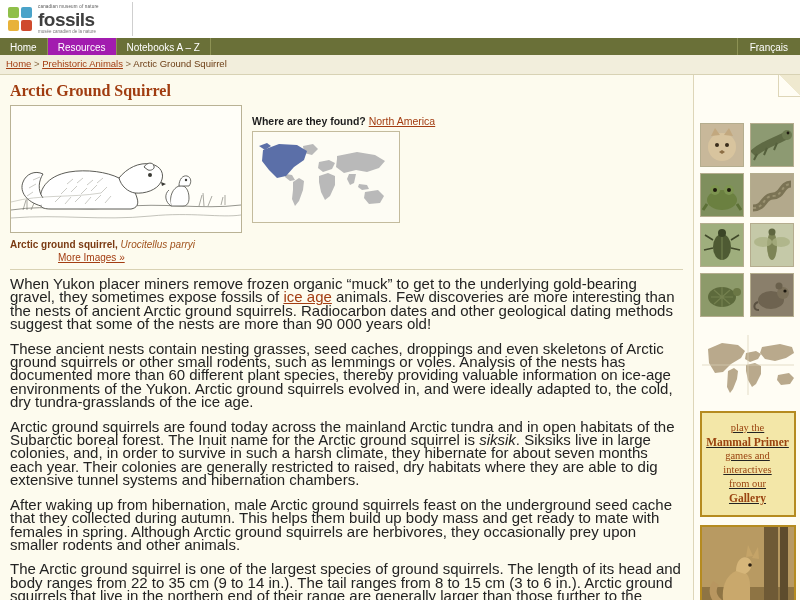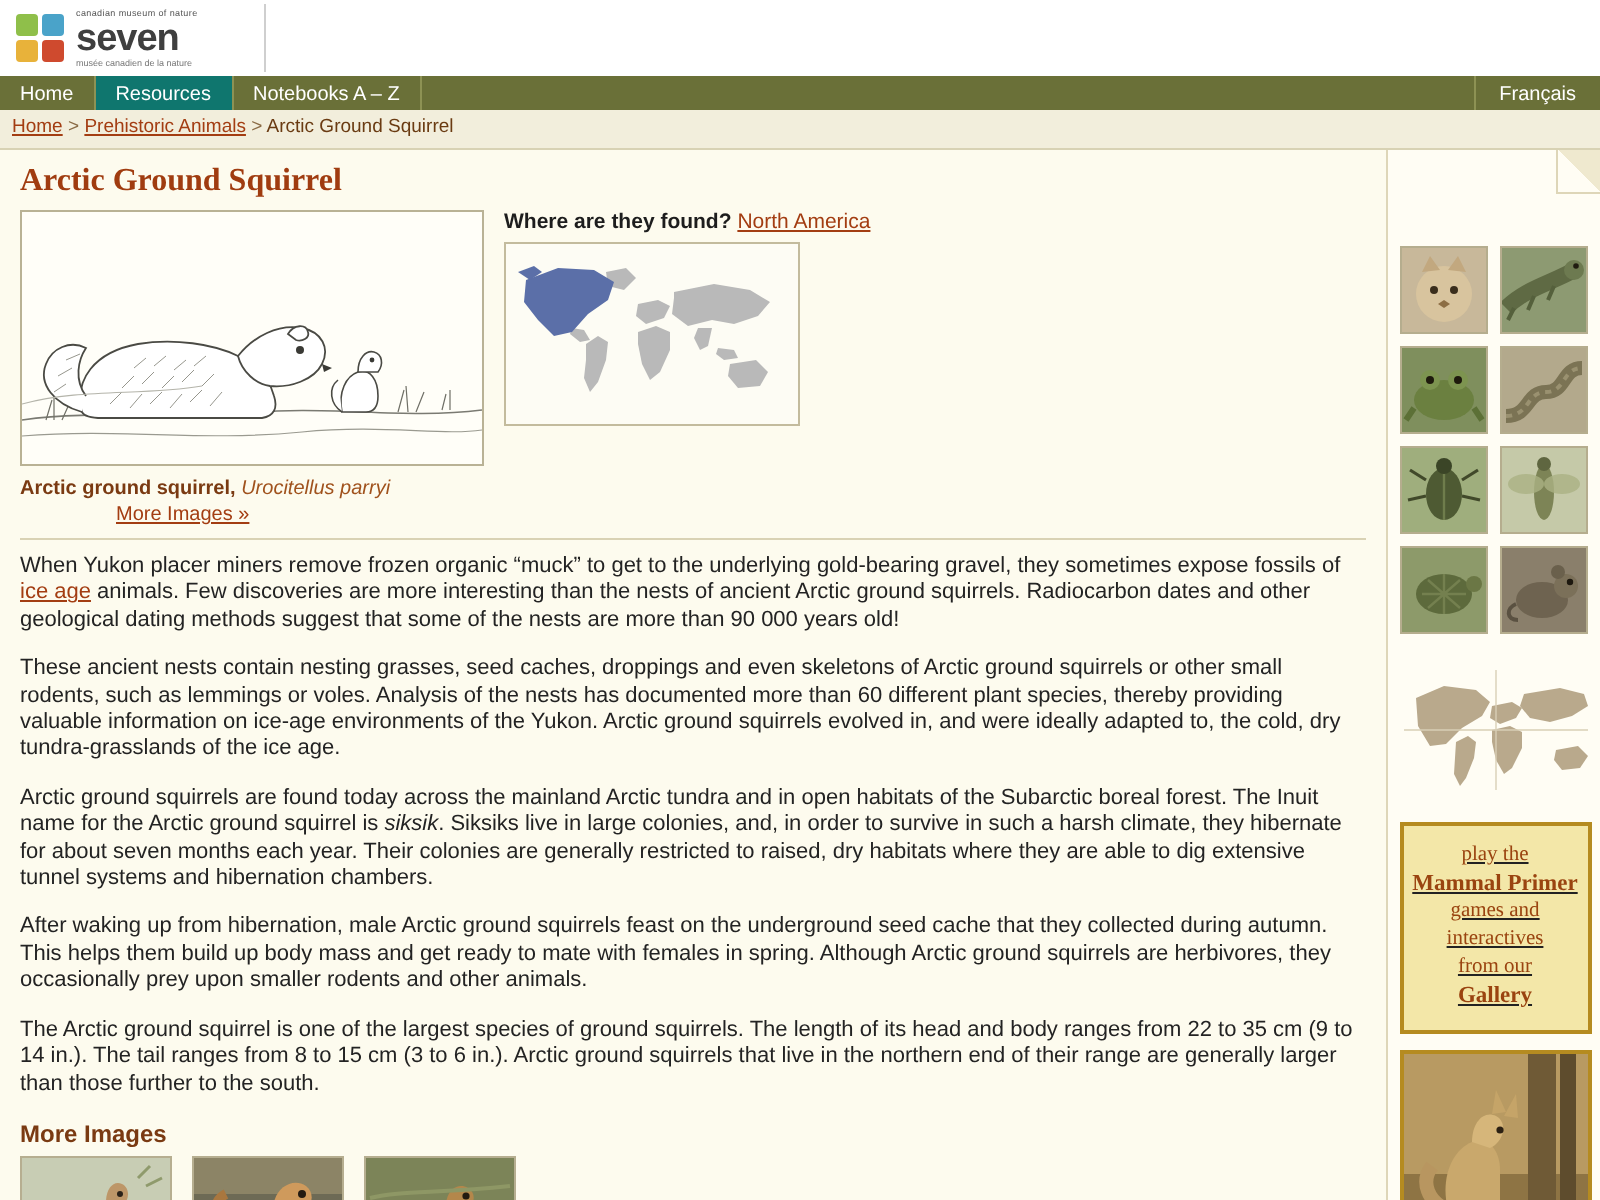--- a/index.html
+++ b/index.html
@@ -79,21 +79,21 @@
   .nav-item {
     color: #ffffff;
     font-size: 10px;
     padding: 2px 10px 0 10px;
     line-height: 15px;
     border-right: 1px solid #8d9254;
     white-space: nowrap;
     cursor: pointer;
   }
   .nav-item.active {
-    background: #0f766e;
+    background: #a21caf;
   }
   .nav-item.first { border-left: 0; }
   .nav-right {
     position: absolute;
     right: 0; top: 0;
     height: 17px;
     color: #ffffff;
     font-size: 10px;
     padding: 2px 12px 0 12px;
     line-height: 15px;
@@ -149,21 +149,21 @@
     font-family: "Liberation Serif", serif;
     font-size: 16px;
     color: #a03c10;
     margin: 1px 0 5px 0;
     font-weight: bold;
   }
 
   .top-row {
     display: flex;
     gap: 10px;
-    align-items: flex-start;
+    align-items: center;
   }
   .illus {
     width: 232px; height: 128px;
     border: 1px solid #b9b295;
     background: #fffef8;
     position: relative;
     overflow: hidden;
   }
   .illus svg { display: block; }
 
@@ -198,21 +198,21 @@
   }
   .more-link a { color: #a33d12; text-decoration: underline; cursor: pointer; }
 
   hr.rule {
     border: 0;
     border-top: 1px solid #d9d2b4;
     margin: 6px 0 7px 0;
   }
 
   p.para {
-    font-size: 11px;
+    font-size: 15px;
     line-height: 13.4px;
     color: #232323;
     margin: 0 0 11px 0;
     text-align: left;
   }
   p.para a { color: #a33d12; text-decoration: underline; cursor: pointer; }
   p.para i { font-style: italic; }
 
   .more-images-head {
     font-size: 12px;
@@ -291,21 +291,21 @@
   <div class="header">
     <div class="logo">
       <div class="logo-mark">
         <i></i>
           <i></i>
           <i></i>
           <i></i>
       </div>
       <div class="logo-text">
         <div class="l1">canadian museum of nature</div>
-        <div class="l2">seven</div>
+        <div class="l2">fossils</div>
         <div class="l3">musée canadien de la nature</div>
       </div>
     </div>
     <div class="logo-sep"></div>
   </div>
 
   <div class="navbar">
     <div class="nav-item first">Home</div>
     <div class="nav-item active">Resources</div>
     <div class="nav-item">Notebooks A – Z</div>

